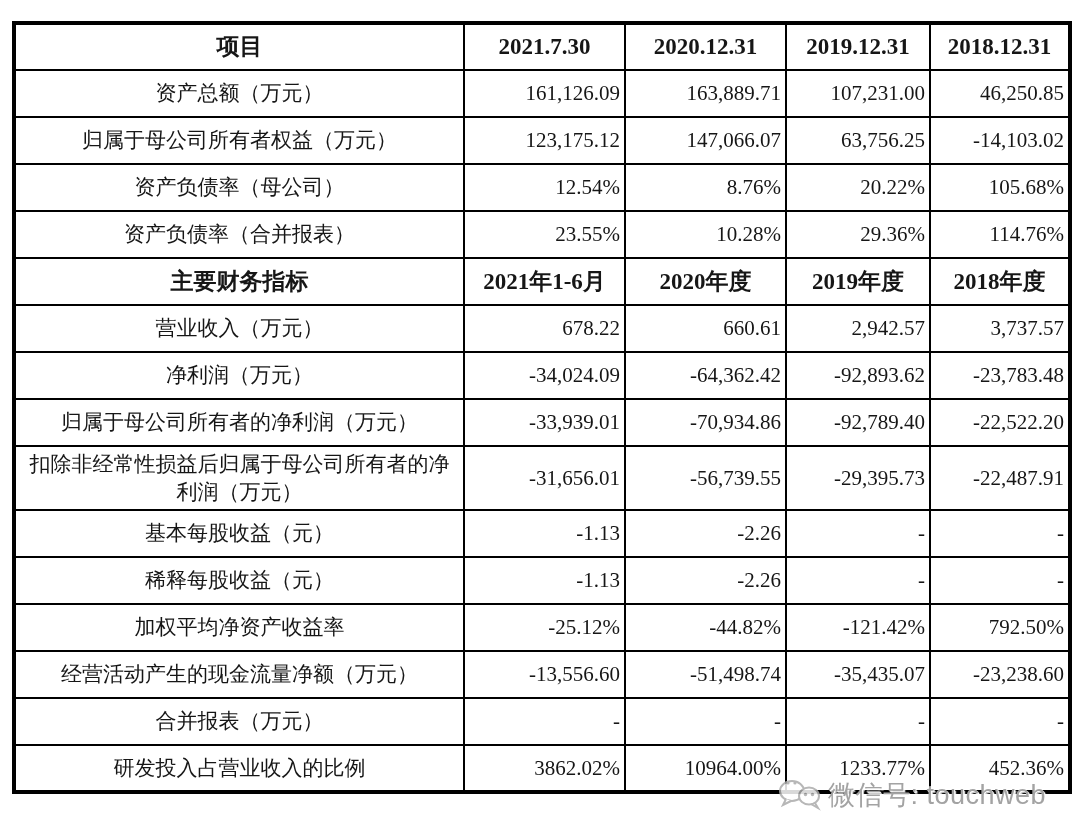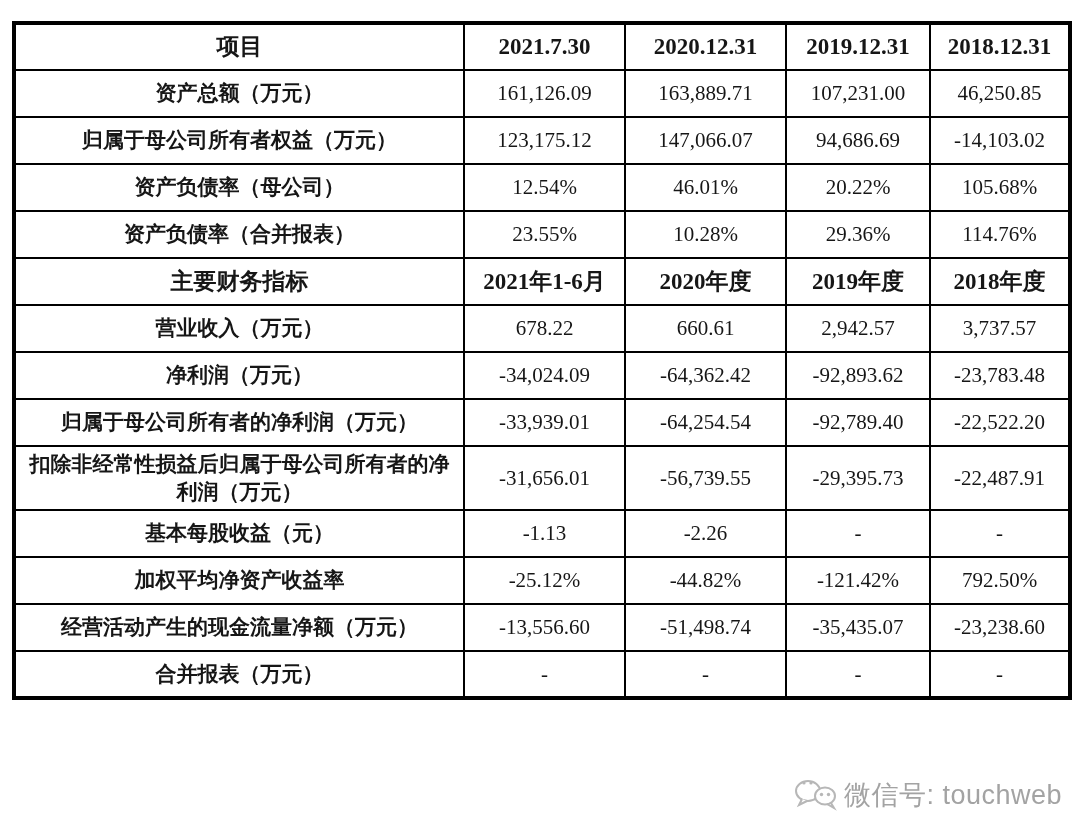--- a/index.html
+++ b/index.html
@@ -31,41 +31,39 @@
     vertical-align: middle;
     padding: 2px 4px;
     overflow: hidden;
   }
   table.fin tr { height: 47px; }
   table.fin tr.tall { height: 64px; margin-top: 7px; }
   td.label {
     text-align: center;
     font-size: 22px;
     line-height: 1.35;
-    font-weight: bold;
   }
   td.value {
-    text-align: center;
+    text-align: right;
     padding-right: 13px;
     font-size: 21px;
   }
   tr.header td {
     font-weight: bold;
     text-align: center;
     font-size: 23px;
     padding-right: 4px;
   }
   .watermark {
     position: absolute;
     left: 778px; top: 772px;
     width: 300px; height: 46px;
     display: flex;
     align-items: center;
     gap: 6px;
-    justify-content: center;
   }
   .wm-icon { flex: 0 0 auto; opacity: 0.85; }
   .wm-text {
     font-family: "Liberation Sans", "DejaVu Sans", sans-serif;
     font-size: 27px;
     color: #a3a3a3;
     text-shadow: 1px 1px 0 #ffffff, 2px 2px 1px rgba(255,255,255,0.85);
     white-space: nowrap;
     letter-spacing: 0.5px;
   }
@@ -95,27 +93,27 @@
           <td class="label">资产总额（万元）</td>
           <td class="value">161,126.09</td>
           <td class="value">163,889.71</td>
           <td class="value">107,231.00</td>
           <td class="value">46,250.85</td>
         </tr>
         <tr>
           <td class="label">归属于母公司所有者权益（万元）</td>
           <td class="value">123,175.12</td>
           <td class="value">147,066.07</td>
-          <td class="value">94,686.69</td>
+          <td class="value">63,756.25</td>
           <td class="value">-14,103.02</td>
         </tr>
         <tr>
           <td class="label">资产负债率（母公司）</td>
           <td class="value">12.54%</td>
-          <td class="value">46.01%</td>
+          <td class="value">8.76%</td>
           <td class="value">20.22%</td>
           <td class="value">105.68%</td>
         </tr>
         <tr>
           <td class="label">资产负债率（合并报表）</td>
           <td class="value">23.55%</td>
           <td class="value">10.28%</td>
           <td class="value">29.36%</td>
           <td class="value">114.76%</td>
         </tr>
@@ -136,58 +134,72 @@
         <tr>
           <td class="label">净利润（万元）</td>
           <td class="value">-34,024.09</td>
           <td class="value">-64,362.42</td>
           <td class="value">-92,893.62</td>
           <td class="value">-23,783.48</td>
         </tr>
         <tr>
           <td class="label">归属于母公司所有者的净利润（万元）</td>
           <td class="value">-33,939.01</td>
-          <td class="value">-64,254.54</td>
+          <td class="value">-70,934.86</td>
           <td class="value">-92,789.40</td>
           <td class="value">-22,522.20</td>
         </tr>
         <tr class="tall">
           <td class="label">扣除非经常性损益后归属于母公司所有者的净利润（万元）</td>
           <td class="value">-31,656.01</td>
           <td class="value">-56,739.55</td>
           <td class="value">-29,395.73</td>
           <td class="value">-22,487.91</td>
         </tr>
         <tr>
           <td class="label">基本每股收益（元）</td>
           <td class="value">-1.13</td>
           <td class="value">-2.26</td>
           <td class="value">-</td>
           <td class="value">-</td>
         </tr>
         <tr>
+          <td class="label">稀释每股收益（元）</td>
+          <td class="value">-1.13</td>
+          <td class="value">-2.26</td>
+          <td class="value">-</td>
+          <td class="value">-</td>
+        </tr>
+        <tr>
           <td class="label">加权平均净资产收益率</td>
           <td class="value">-25.12%</td>
           <td class="value">-44.82%</td>
           <td class="value">-121.42%</td>
           <td class="value">792.50%</td>
         </tr>
         <tr>
           <td class="label">经营活动产生的现金流量净额（万元）</td>
           <td class="value">-13,556.60</td>
           <td class="value">-51,498.74</td>
           <td class="value">-35,435.07</td>
           <td class="value">-23,238.60</td>
         </tr>
         <tr>
           <td class="label">合并报表（万元）</td>
           <td class="value">-</td>
           <td class="value">-</td>
           <td class="value">-</td>
           <td class="value">-</td>
+        </tr>
+        <tr>
+          <td class="label">研发投入占营业收入的比例</td>
+          <td class="value">3862.02%</td>
+          <td class="value">10964.00%</td>
+          <td class="value">1233.77%</td>
+          <td class="value">452.36%</td>
         </tr>
       </tbody>
   </table>
 
   <div class="watermark">
     <span class="wm-icon">
       <svg width="44" height="36" viewBox="0 0 44 36">
         <g fill="#ffffff" stroke="#ababab" stroke-width="2">
           <ellipse cx="14" cy="16" rx="12" ry="10"></ellipse>
           <path d="M8 24 L5 30 L13 26 Z" stroke="none" fill="#ffffff"></path>

